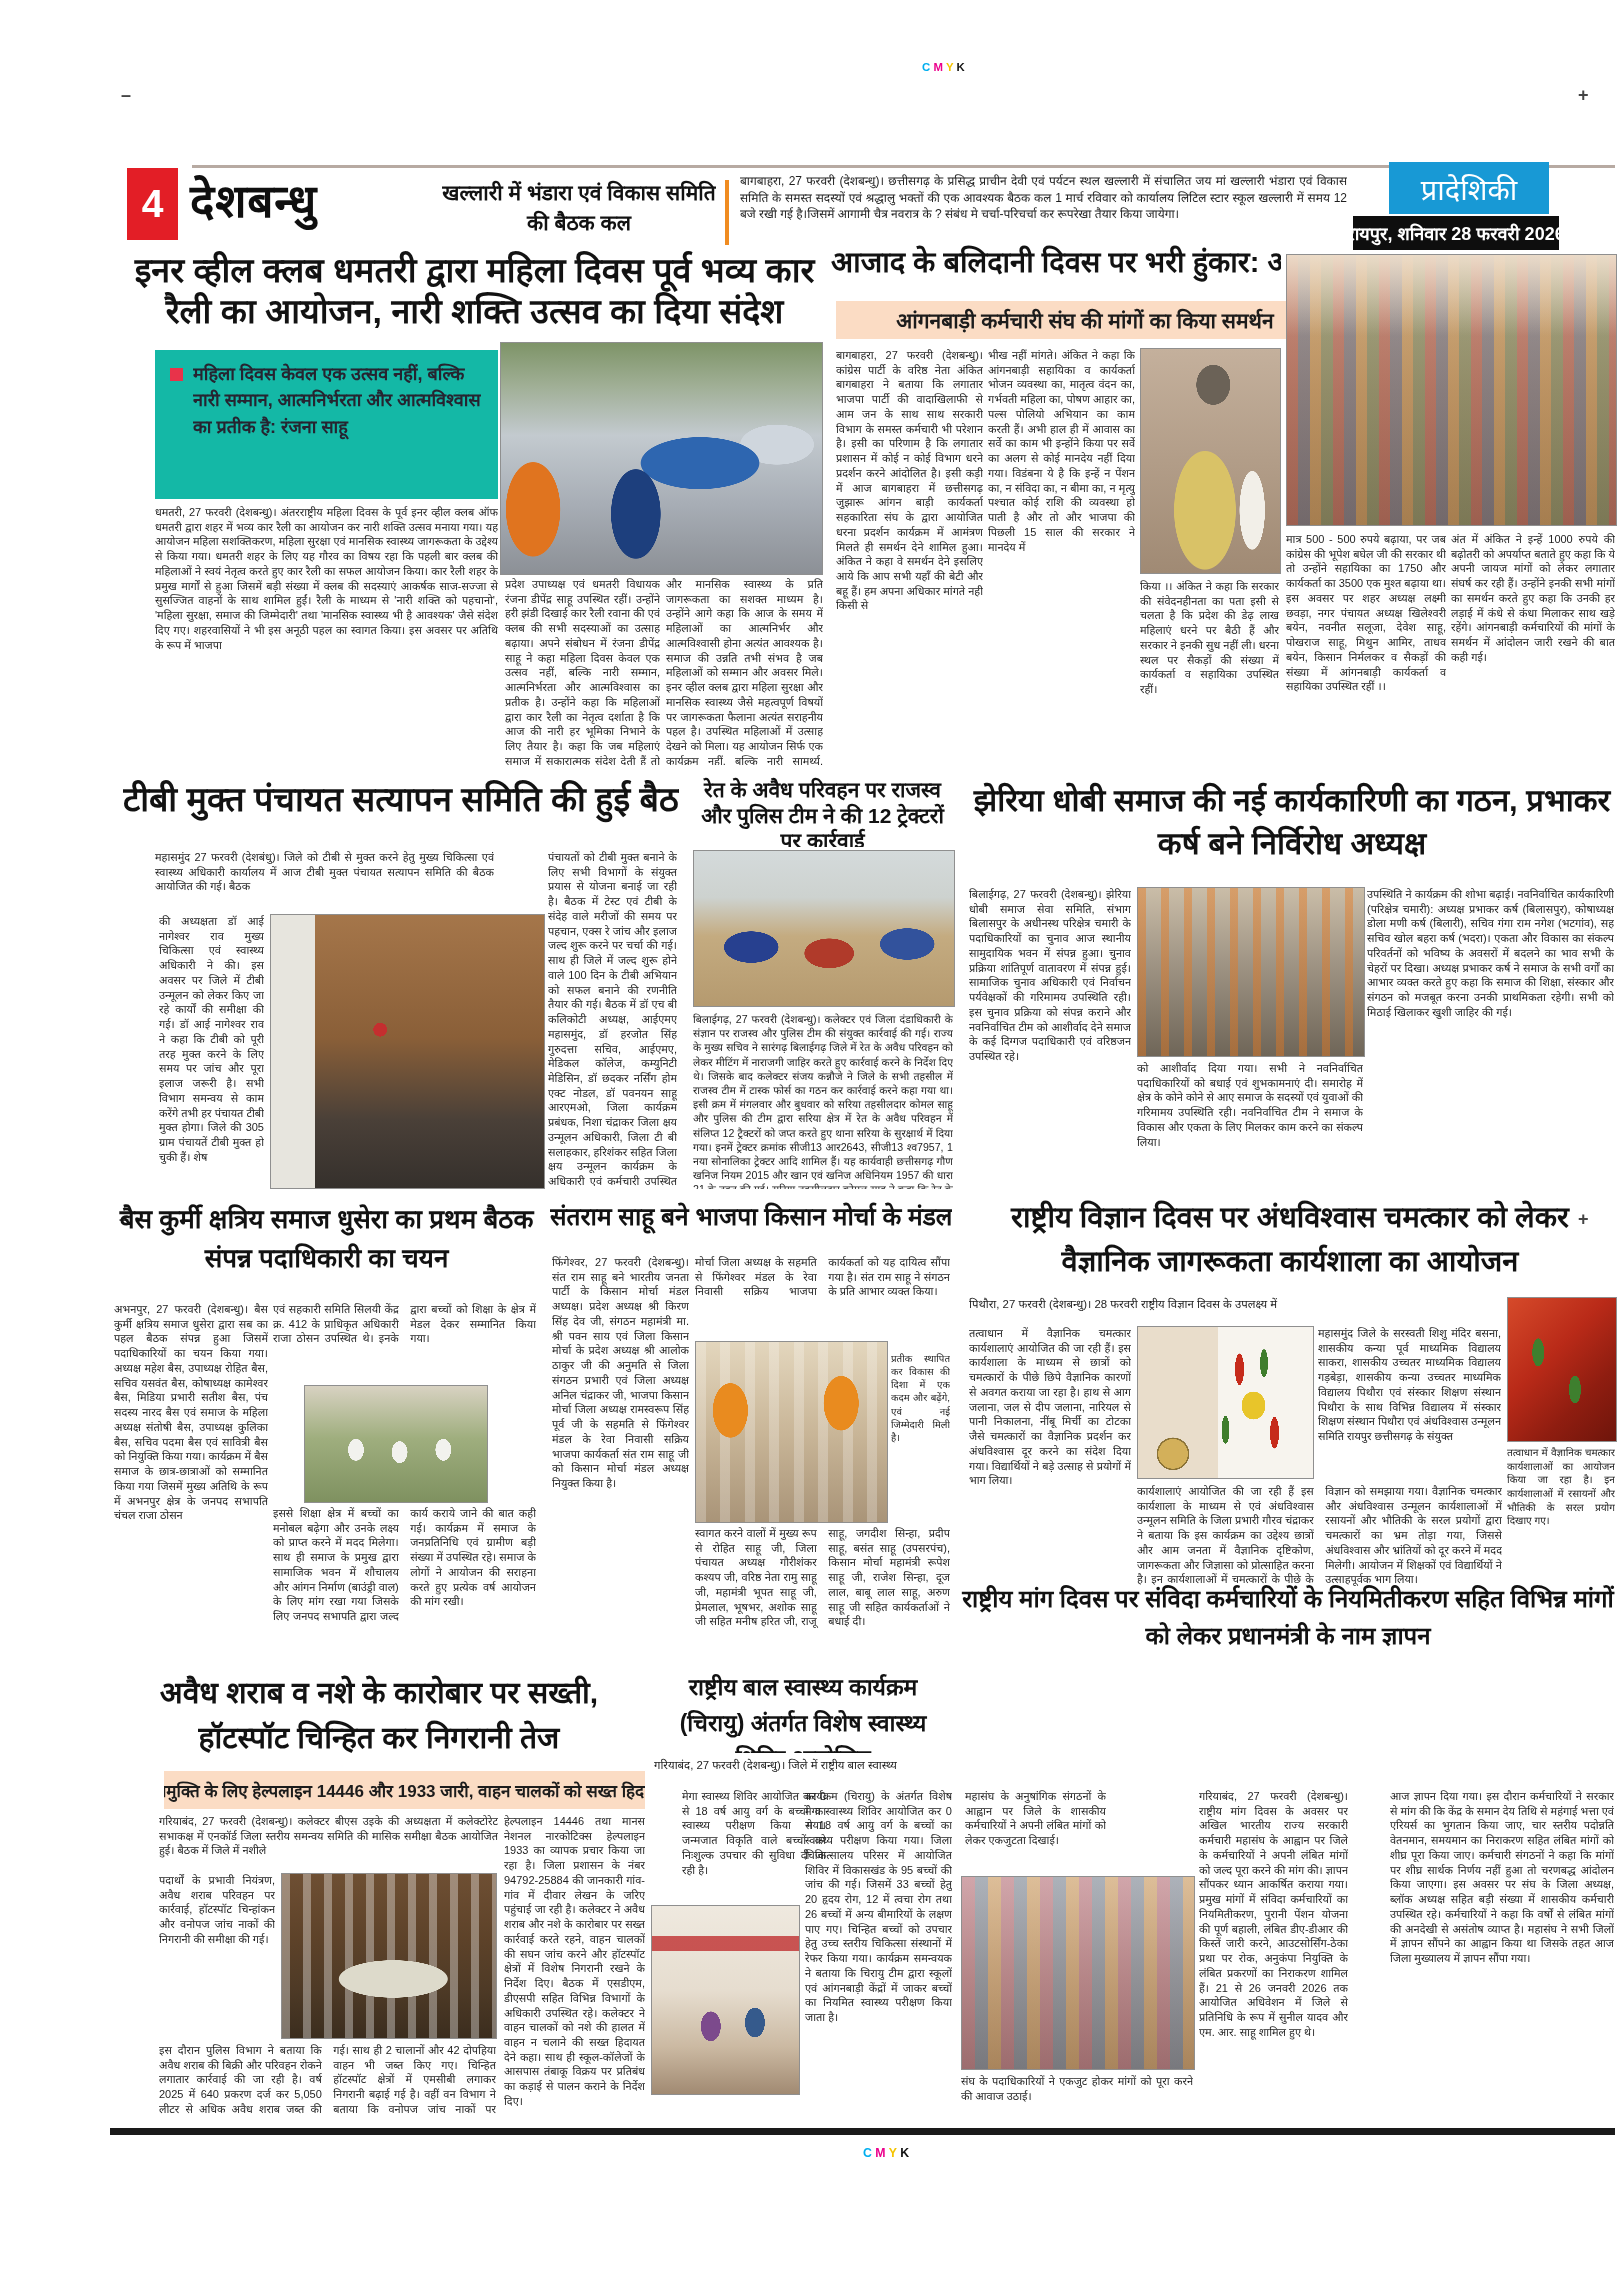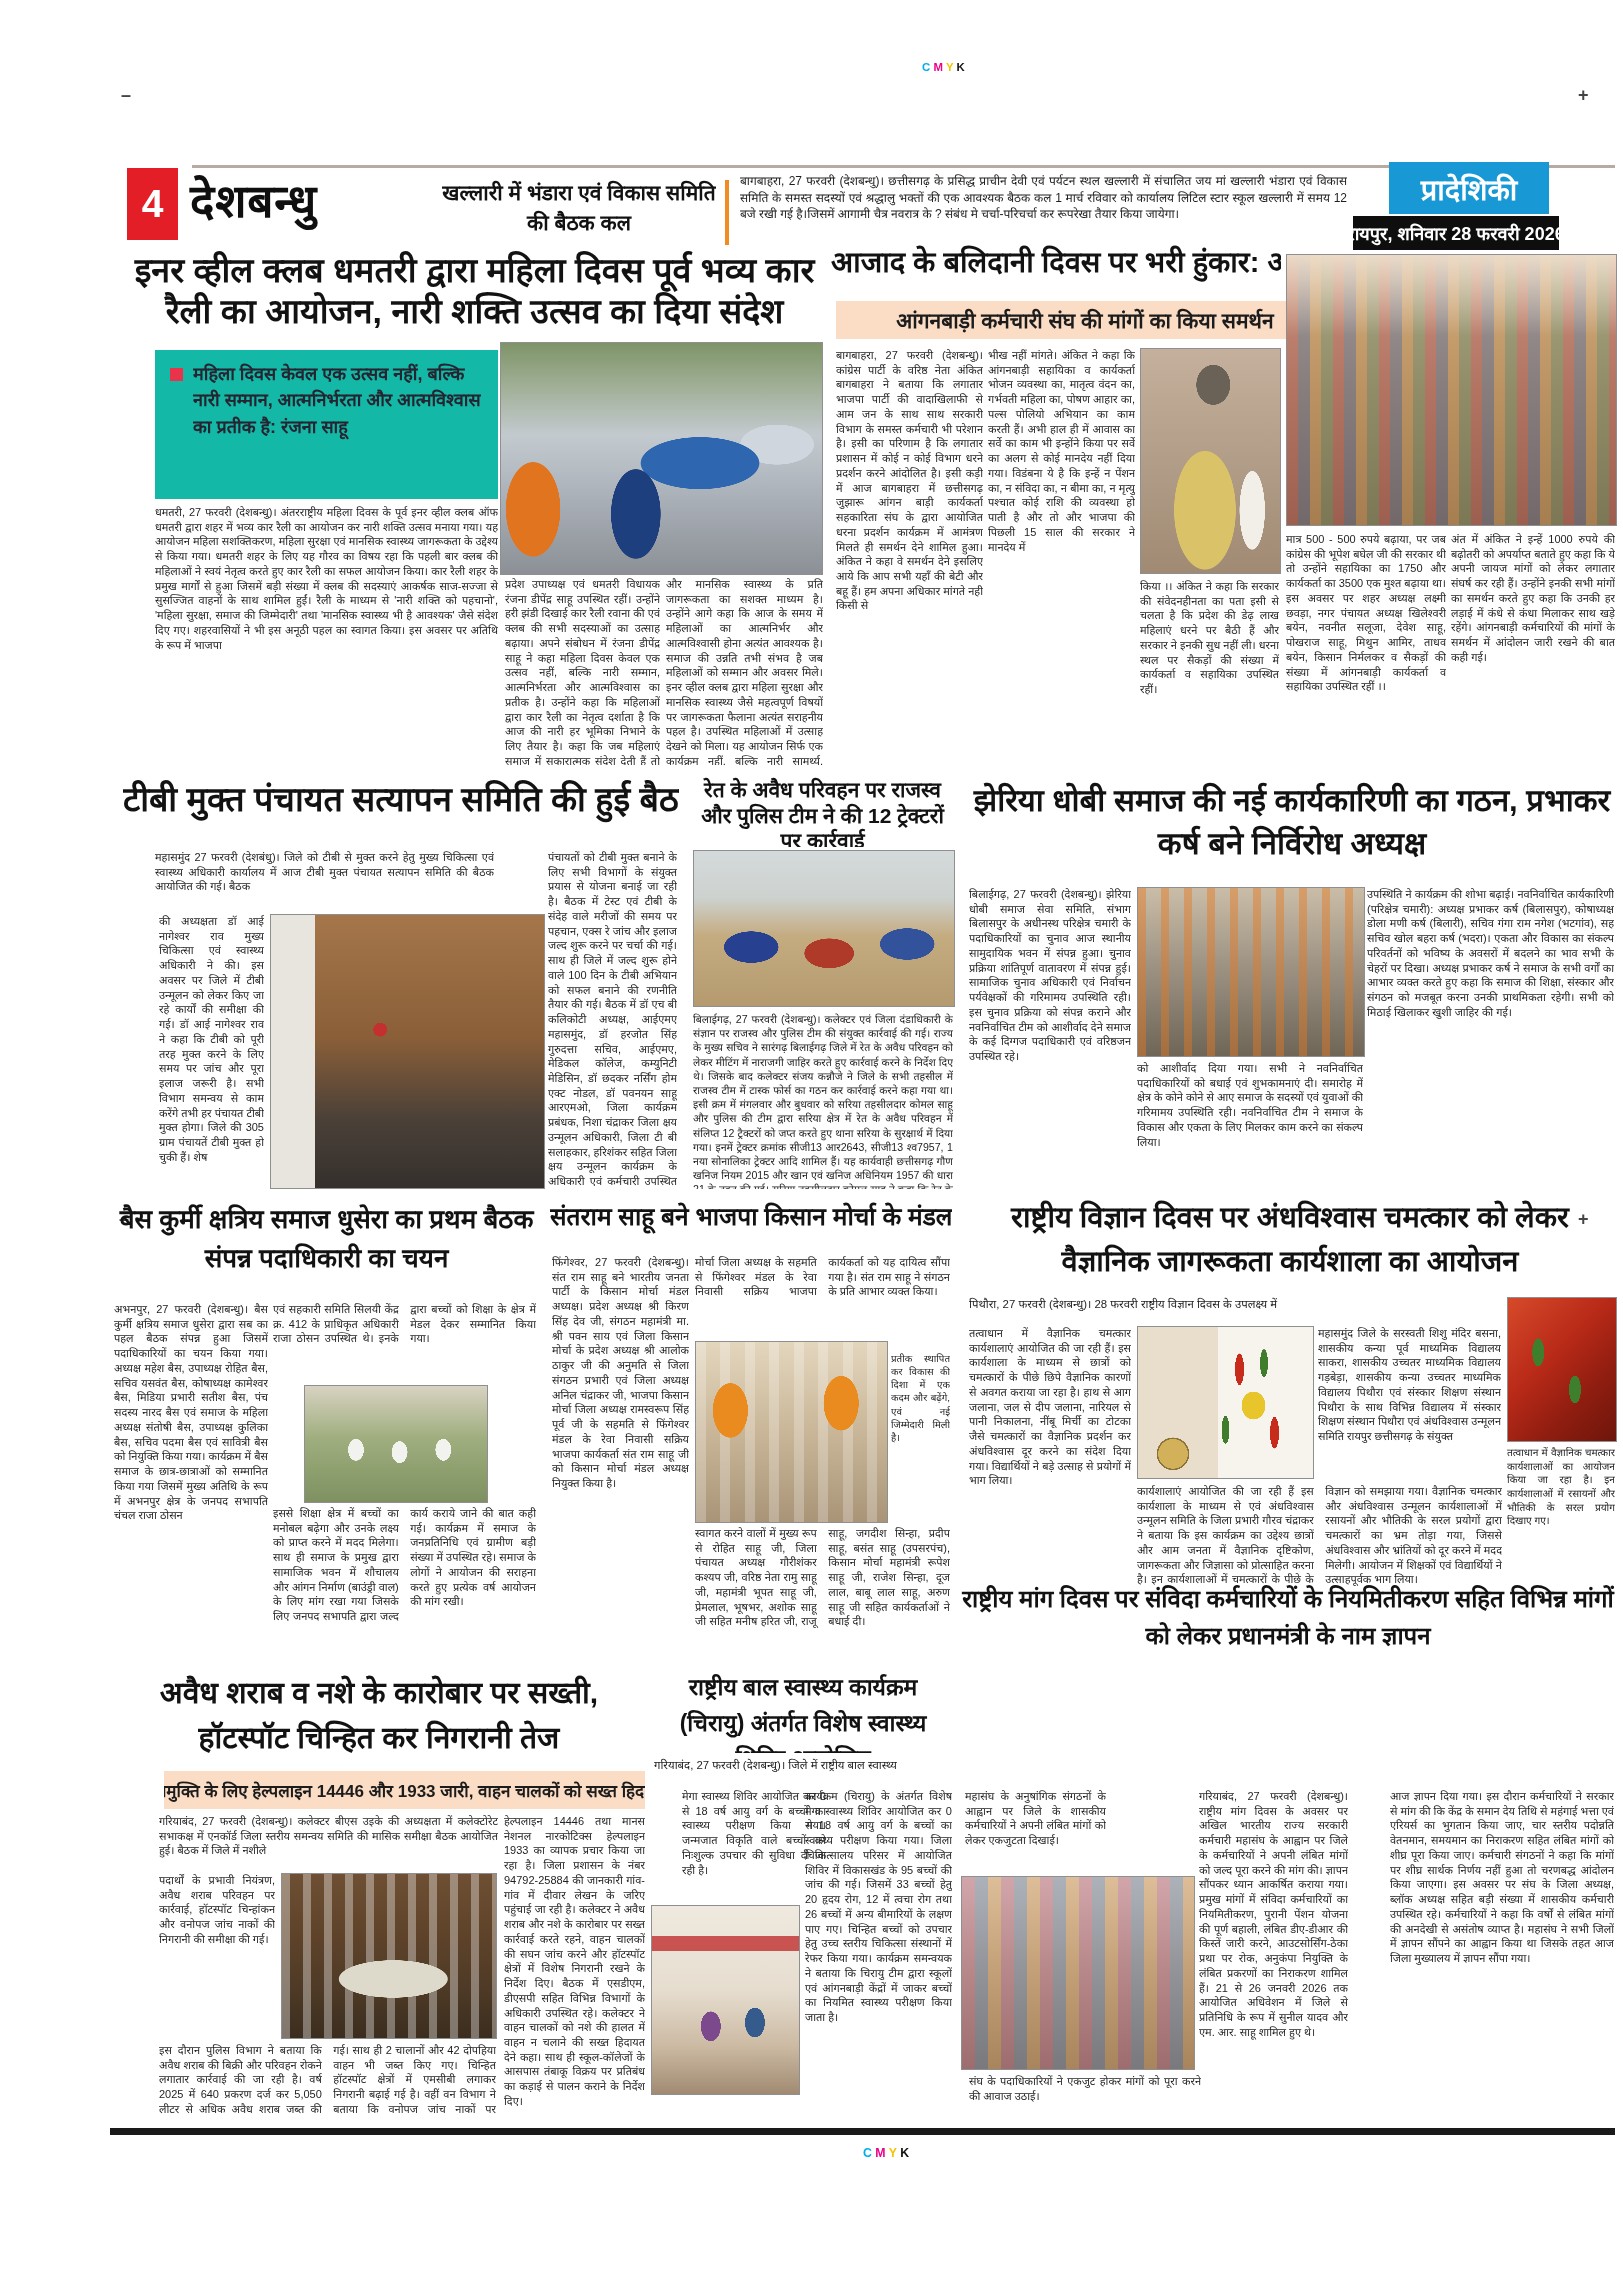--- a/index.html
+++ b/index.html
@@ -96,21 +96,21 @@
   <div class="abs rule" style="left:192px;top:165px;width:1423px;height:2.5px;"></div>
   <div class="abs" style="left:127px;top:168px;width:51px;height:72px;background:#e31e26;color:#fff;font-size:39px;font-weight:bold;display:flex;align-items:center;justify-content:center;">
     <span>4</span>
   </div>
   <div class="abs" style="left:190px;top:168px;width:278px;height:65px;font-size:46px;font-weight:bold;color:#0f0f0f;letter-spacing:0.8px;">देशबन्धु</div>
 
   <div class="abs hl" style="left:442px;top:178px;width:274px;height:70px;font-size:21px;line-height:1.45;">खल्लारी में भंडारा एवं विकास समिति की बैठक कल</div>
   <div class="abs" style="left:725px;top:180px;width:4.1px;height:65px;background:#f08c21;"></div>
   <div class="abs bt" style="left:740px;top:173px;width:607px;height:79px;font-size:12px;line-height:1.38;">बागबाहरा, 27 फरवरी (देशबन्धु)। छत्तीसगढ़ के प्रसिद्ध प्राचीन देवी एवं पर्यटन स्थल खल्लारी में संचालित जय मां खल्लारी भंडारा एवं विकास समिति के समस्त सदस्यों एवं श्रद्धालु भक्तों की एक आवश्यक बैठक कल 1 मार्च रविवार को कार्यालय लिटिल स्टार स्कूल खल्लारी में समय 12 बजे रखी गई है।जिसमें आगामी चैत्र नवरात्र के ? संबंध मे चर्चा-परिचर्चा कर रूपरेखा तैयार किया जायेगा।</div>
 
-  <div class="abs" style="left:1389px;top:162px;width:160px;height:52px;background:#1899d5;color:#fff;display:flex;align-items:center;justify-content:center;font-size:29px;font-weight:bold;">
+  <div class="abs" style="left:1389px;top:162px;width:160px;height:52px;background:#1899d5;color:#fff;display:flex;align-items:center;justify-content:center;font-size:29px;font-weight:normal;">
     <span>प्रादेशिकी</span>
   </div>
   <div class="abs" style="left:1353px;top:216px;width:206px;height:34px;background:#0e0e0e;color:#fff;display:flex;align-items:center;justify-content:center;font-size:18px;font-weight:bold;white-space:nowrap;overflow:hidden;">
     <span>रायपुर, शनिवार 28 फरवरी 2026</span>
   </div>
 
   <div class="abs hl" style="left:123px;top:250px;width:703px;height:95px;font-size:34px;">इनर व्हील क्लब धमतरी द्वारा महिला दिवस पूर्व भव्य कार रैली का आयोजन, नारी शक्ति उत्सव का दिया संदेश</div>
 
   <div class="abs" style="left:155px;top:350px;width:343px;height:149px;background:#14b8a6;">
     <div class="abs" style="left:14.7px;top:18px;width:13px;height:13px;background:#e8334a;"></div>
@@ -185,21 +185,21 @@
 
   <div class="abs hl" style="left:654px;top:1670px;width:298px;height:83px;font-size:23px;line-height:1.55;">राष्ट्रीय बाल स्वास्थ्य कार्यक्रम (चिरायु) अंतर्गत विशेष स्वास्थ्य शिविर आयोजित</div>
   <div class="abs bt" style="left:654px;top:1758px;width:298px;height:26px;font-size:11.4px;">गरियाबंद, 27 फरवरी (देशबन्धु)। जिले में राष्ट्रीय बाल स्वास्थ्य</div>
   <div class="abs bt" style="left:654px;top:1789px;width:144px;height:111px;margin-left:28px;">मेगा स्वास्थ्य शिविर आयोजित कर 0 से 18 वर्ष आयु वर्ग के बच्चों का स्वास्थ्य परीक्षण किया गया। जन्मजात विकृति वाले बच्चों को निःशुल्क उपचार की सुविधा दी जा रही है।</div>
   <div class="abs bt" style="left:805px;top:1789px;width:147px;height:304px;">कार्यक्रम (चिरायु) के अंतर्गत विशेष मेगा स्वास्थ्य शिविर आयोजित कर 0 से 18 वर्ष आयु वर्ग के बच्चों का स्वास्थ्य परीक्षण किया गया। जिला चिकित्सालय परिसर में आयोजित शिविर में विकासखंड के 95 बच्चों की जांच की गई। जिसमें 33 बच्चों हेतु 20 हृदय रोग, 12 में त्वचा रोग तथा 26 बच्चों में अन्य बीमारियों के लक्षण पाए गए। चिन्हित बच्चों को उपचार हेतु उच्च स्तरीय चिकित्सा संस्थानों में रेफर किया गया। कार्यक्रम समन्वयक ने बताया कि चिरायु टीम द्वारा स्कूलों एवं आंगनबाड़ी केंद्रों में जाकर बच्चों का नियमित स्वास्थ्य परीक्षण किया जाता है।</div>
   <div class="abs ph p-camp" style="left:651px;top:1905px;width:147px;height:188px;"></div>
 
   <div class="abs hl" style="left:961px;top:1580px;width:654px;height:105px;font-size:24px;line-height:1.55;">राष्ट्रीय मांग दिवस पर संविदा कर्मचारियों के नियमितीकरण सहित विभिन्न मांगों को लेकर प्रधानमंत्री के नाम ज्ञापन</div>
   <div class="abs bt" style="left:965px;top:1789px;width:141px;height:82px;">महासंघ के अनुषांगिक संगठनों के आह्वान पर जिले के शासकीय कर्मचारियों ने अपनी लंबित मांगों को लेकर एकजुटता दिखाई।</div>
   <div class="abs ph p-maang" style="left:961px;top:1876px;width:232px;height:192px;"></div>
-  <div class="abs bt" style="left:961px;top:2074px;width:232px;height:51px;margin-left:8px;">संघ के पदाधिकारियों ने एकजुट होकर मांगों को पूरा करने की आवाज उठाई।</div>
+  <div class="abs bt" style="left:961px;top:2074px;width:232px;height:51px;">संघ के पदाधिकारियों ने एकजुट होकर मांगों को पूरा करने की आवाज उठाई।</div>
   <div class="abs bt" style="left:1199px;top:1789px;width:149px;height:337px;">गरियाबंद, 27 फरवरी (देशबन्धु)। राष्ट्रीय मांग दिवस के अवसर पर अखिल भारतीय राज्य सरकारी कर्मचारी महासंघ के आह्वान पर जिले के कर्मचारियों ने अपनी लंबित मांगों को जल्द पूरा करने की मांग की। ज्ञापन सौंपकर ध्यान आकर्षित कराया गया। प्रमुख मांगों में संविदा कर्मचारियों का नियमितीकरण, पुरानी पेंशन योजना की पूर्ण बहाली, लंबित डीए-डीआर की किस्तें जारी करने, आउटसोर्सिंग-ठेका प्रथा पर रोक, अनुकंपा नियुक्ति के लंबित प्रकरणों का निराकरण शामिल हैं। 21 से 26 जनवरी 2026 तक आयोजित अधिवेशन में जिले से प्रतिनिधि के रूप में सुनील यादव और एम. आर. साहू शामिल हुए थे।</div>
   <div class="abs bt" style="left:1390px;top:1789px;width:224px;height:337px;">आज ज्ञापन दिया गया। इस दौरान कर्मचारियों ने सरकार से मांग की कि केंद्र के समान देय तिथि से महंगाई भत्ता एवं एरियर्स का भुगतान किया जाए, चार स्तरीय पदोन्नति वेतनमान, समयमान का निराकरण सहित लंबित मांगों को शीघ्र पूरा किया जाए। कर्मचारी संगठनों ने कहा कि मांगों पर शीघ्र सार्थक निर्णय नहीं हुआ तो चरणबद्ध आंदोलन किया जाएगा। इस अवसर पर संघ के जिला अध्यक्ष, ब्लॉक अध्यक्ष सहित बड़ी संख्या में शासकीय कर्मचारी उपस्थित रहे। कर्मचारियों ने कहा कि वर्षों से लंबित मांगों की अनदेखी से असंतोष व्याप्त है। महासंघ ने सभी जिलों में ज्ञापन सौंपने का आह्वान किया था जिसके तहत आज जिला मुख्यालय में ज्ञापन सौंपा गया।</div>
 
   <div class="abs" style="left:110px;top:2128px;width:1505px;height:6.5px;background:#1a1a1a;"></div>
   <div class="abs" style="left:863px;top:2146px;font-size:12.3px;font-weight:bold;">
     <span style="color:#00aeef">C</span>
     <span style="color:#ec008c">M</span>
     <span style="color:#f5c400">Y</span>
     <span style="color:#111">K</span>
   </div>

